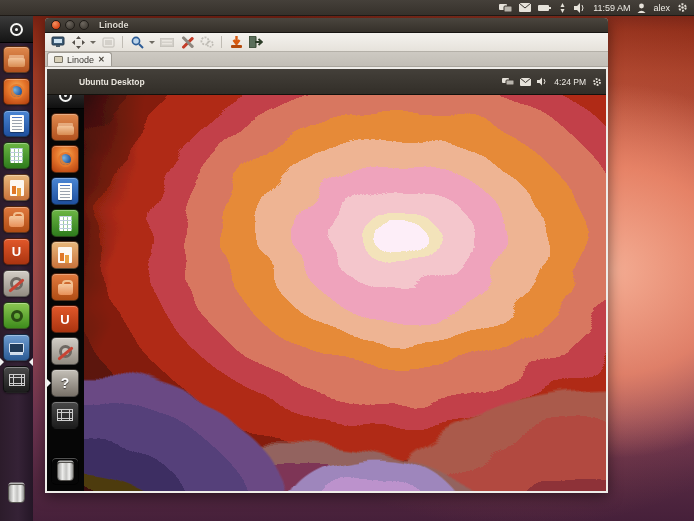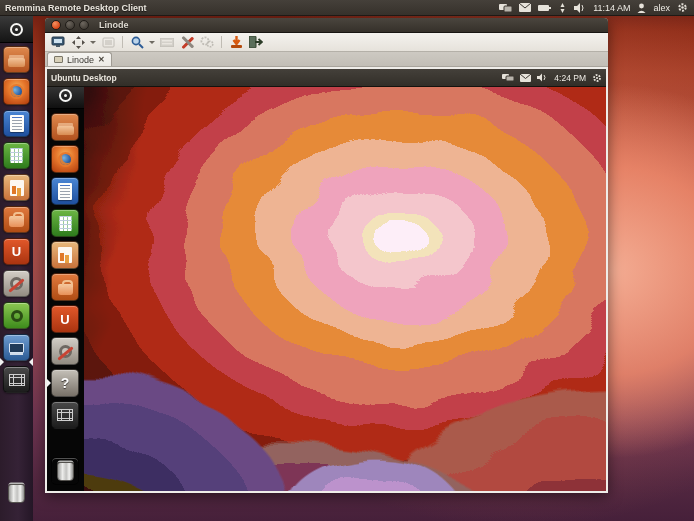--- a/index.html
+++ b/index.html
@@ -126,23 +126,23 @@
       radial-gradient(ellipse 300px 225px at 4% 103%, #3e2f62 0 40%, #55407a 40% 58%, #6b4a84 58% 70%, rgba(0,0,0,0) 71%),
       radial-gradient(ellipse 240px 150px at 55% 99%, #bc92cc 0 24%, #9e86bc 24% 36%, rgba(0,0,0,0) 37%),
       radial-gradient(ellipse 430px 240px at 38% 116%, #64264c 0 40%, #7e3656 40% 54%, #93645e 54% 62%, rgba(0,0,0,0) 63%),
       radial-gradient(ellipse 470px 290px at 98% 110%, #8e3038 0 30%, #b24840 30% 48%, #aa5a4c 48% 58%, rgba(0,0,0,0) 59%),
       linear-gradient(100deg, rgba(46,10,8,.95) 0%, rgba(46,10,8,.9) 5%, rgba(88,24,12,.55) 10%, rgba(0,0,0,0) 15%),
       radial-gradient(ellipse 430px 310px at 60% 40%,
         #fdeef8 0 6%, #f3e3ba 6% 9%, #f4c6cc 9% 17%, #efa3bc 17% 25%, #eeb493 25% 33%,
         #e68a38 33% 42%, #d87760 42% 52%, #c2404a 52% 60%, #b02a14 60% 70%, #841d0e 70% 80%, #5c130c 80% 100%);
   }
 
-  .remote-panel { position:absolute; left:0; top:0; width:100%; height:18px;
+  .remote-panel { position:absolute; left:0; top:0; width:100%; height:26px;
     background:linear-gradient(#44403a,#322e28); border-bottom:1px solid #14120e;
-    display:flex; align-items:center; color:#e9e5dd; font-size:8.5px; z-index:6; }
+    display:flex; align-items:center; color:#e9e5dd; font-size:8.5px; z-index:6;padding-left:28px; }
   .remote-panel .r-title { font-weight:bold; padding-left:4px; }
   .remote-launcher { position:absolute; left:0; top:13px; width:37px; bottom:0; background:#060606; z-index:5; }
   .rbfb { position:absolute; left:0; top:1px; width:37px; height:26px;
     background:linear-gradient(#3a3a3a,#101010); border-bottom:1px solid #000;
     display:flex; align-items:center; justify-content:center; }
   .rtile { position:absolute; left:4px; width:28px; height:28px; border-radius:5px;
     border:1px solid rgba(0,0,0,.6); box-shadow:inset 0 1px 0 rgba(255,255,255,.3);
     display:flex; align-items:center; justify-content:center; overflow:hidden; }
 
   
@@ -156,21 +156,20 @@
     <feTurbulence type="fractalNoise" baseFrequency="0.013 0.021" numOctaves="2" seed="7" result="n"></feTurbulence>
     <feDisplacementMap in="SourceGraphic" in2="n" scale="34"></feDisplacementMap>
   </filter>
 </svg>
 
 <div class="screen">
 
   <div class="host-wallpaper"></div>
 
   <div class="host-panel">
-    <span class="app-title">Remmina Remote Desktop Client</span>
     <span class="panel-right">
       <span class="tray-ico">
         <svg width="13" height="10">
             <rect x="0" y="1" width="8" height="6" rx="1" fill="#e6e2da"></rect>
             <rect x="5" y="3" width="8" height="6" rx="1" fill="#b8b4ac" stroke="#3a352f"></rect>
           </svg>
       </span>
       <span class="tray-ico">
         <svg width="12" height="9">
             <rect x="0" y="0" width="12" height="9" rx="1" fill="#e6e2da"></rect>
@@ -187,21 +186,21 @@
         <svg width="9" height="10">
             <path d="M2 4 L4 0 L6 4 Z M6 6 L4 10 L2 6 Z" fill="#e6e2da" transform="translate(0.5,0)"></path>
           </svg>
       </span>
       <span class="tray-ico">
         <svg width="12" height="10">
             <path d="M0 3 H3 L6 0 V10 L3 7 H0 Z" fill="#e6e2da"></path>
             <path d="M8 2 Q10 5 8 8" stroke="#e6e2da" fill="none"></path>
           </svg>
       </span>
-      <span class="panel-txt">11:14 AM</span>
+      <span class="panel-txt">11:59 AM</span>
       <span class="tray-ico">
         <svg width="9" height="10">
             <circle cx="4.5" cy="3" r="2.4" fill="#e6e2da"></circle>
             <path d="M0.5 10 Q4.5 5.5 8.5 10 Z" fill="#e6e2da"></path>
           </svg>
       </span>
       <span class="panel-txt">alex</span>
       <span class="tray-ico">
         <svg width="11" height="11">
             <circle cx="5.5" cy="5.5" r="3.2" fill="none" stroke="#e6e2da" stroke-width="2" stroke-dasharray="2 1.4"></circle>

